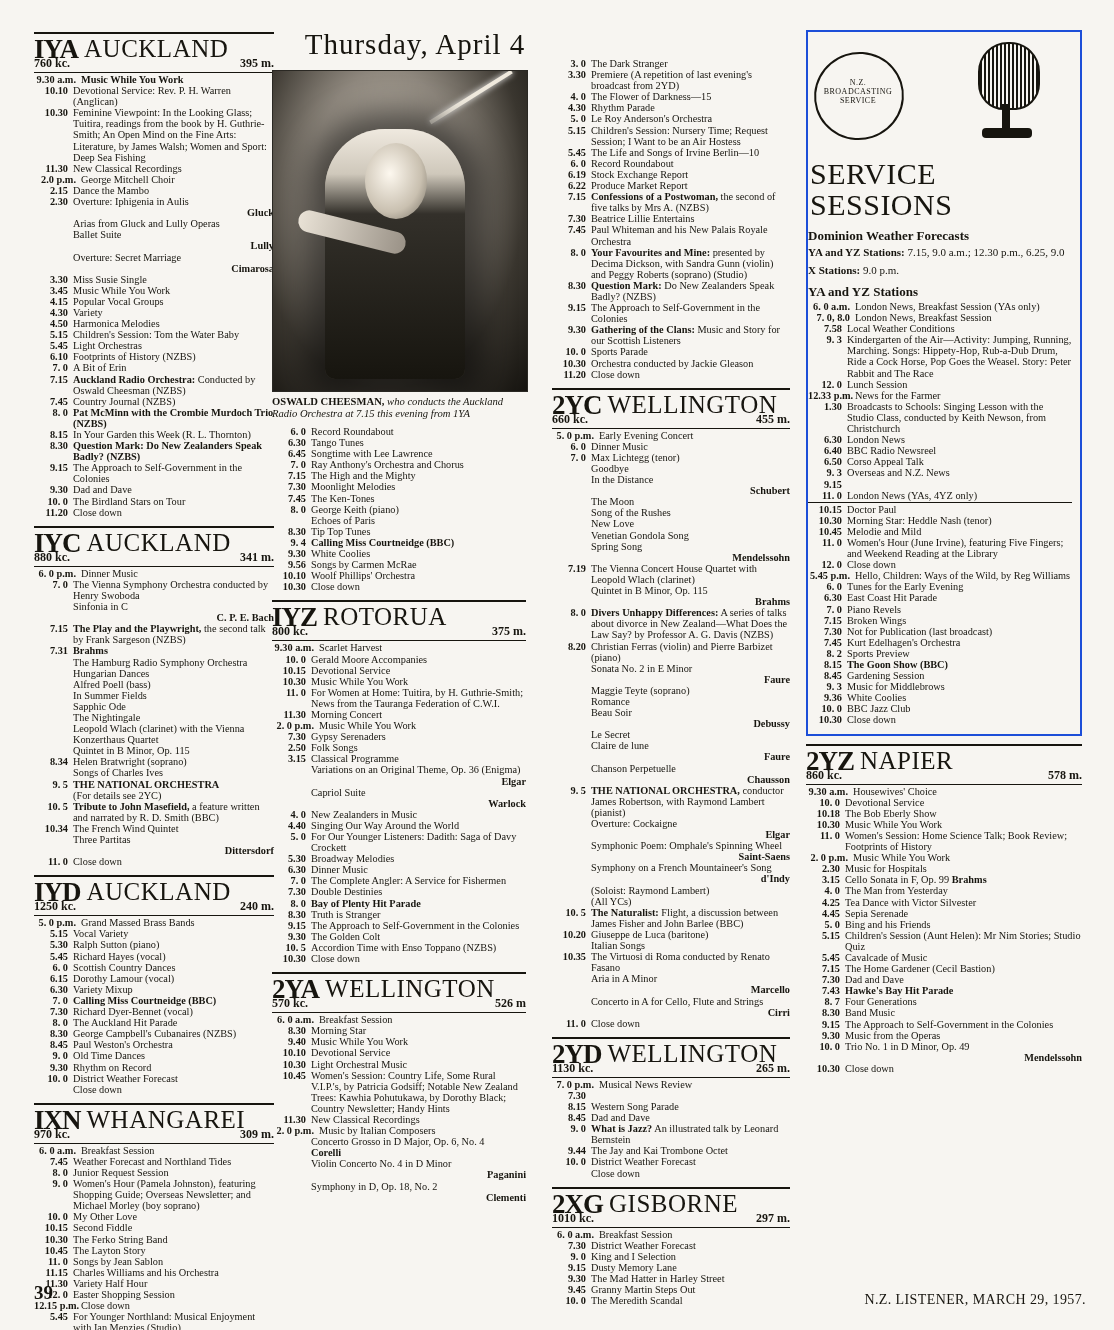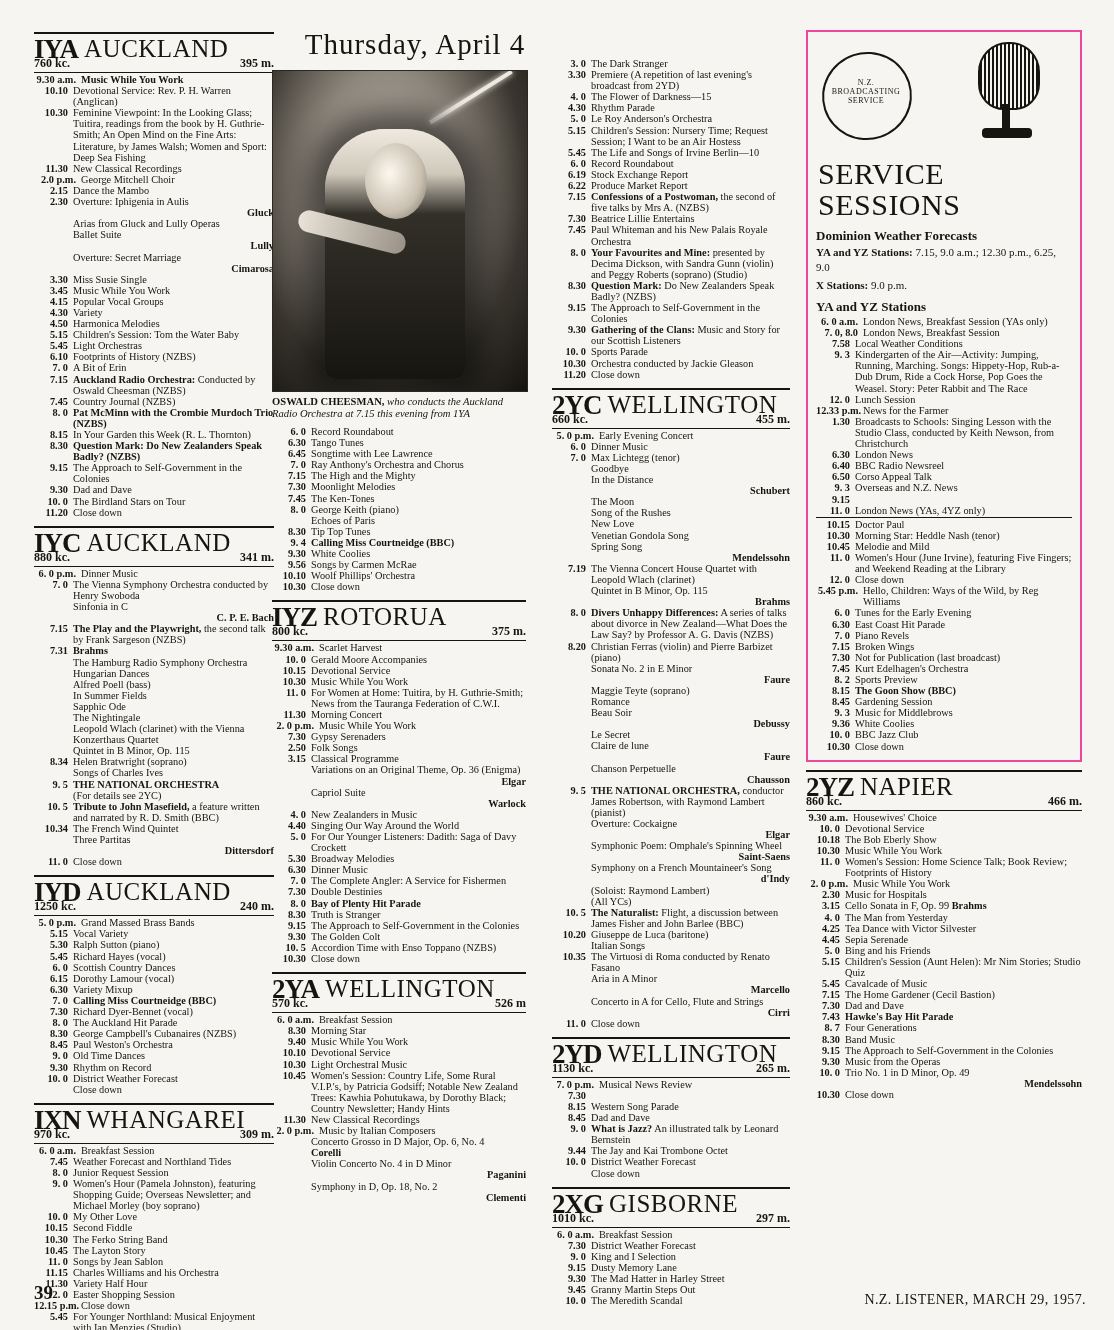--- a/index.html
+++ b/index.html
@@ -67,21 +67,21 @@
     transform:rotate(-32deg);box-shadow:0 0 6px #fff;
   }
   .photo .arm{
     position:absolute;left:24px;top:150px;width:110px;height:22px;
     background:linear-gradient(90deg,#e9e2d6,#9a9287);transform:rotate(14deg);border-radius:12px;
   }
   .caption{font-size:10.6px;line-height:12px;font-style:italic;margin-top:4px;text-align:left;}
   .caption b{font-style:normal;font-weight:bold;}
 
   
-  .svcbox{border:2px solid #ec4899;padding:6px 8px 8px 8px;}
+  .svcbox{border:2px solid #1d4ed8;padding:6px 8px 8px 0;}
   .svc-logo{height:118px;position:relative;}
   .mic{
     position:absolute;right:26px;top:4px;width:78px;height:104px;
   }
   .mic .head{
     position:absolute;left:10px;top:0;width:58px;height:64px;border-radius:30px 30px 26px 26px;
     background:repeating-linear-gradient(90deg,#17150f 0 2px,#f7f5f1 2px 4px);
     border:2px solid #17150f;
   }
   .mic .stem{position:absolute;left:34px;top:62px;width:8px;height:26px;background:#17150f;}
@@ -1306,21 +1306,21 @@
     </div>
 
     <div class="sep"></div>
     <div class="rule"></div>
     <div class="station">
       <span class="st-call">2YZ</span>
       <span class="st-name">NAPIER</span>
     </div>
     <div class="st-sub">
       <span class="st-kc">860 kc.</span>
-      <span class="st-m">466 m.</span>
+      <span class="st-m">578 m.</span>
     </div>
     <div class="rule-thin"></div>
     <div class="list" id="list-9">
         <div class="item">
           <div class="t wide">9.30 a.m.</div>
           <div class="d">Housewives' Choice</div>
         </div>
         <div class="item">
           <div class="t">10. 0</div>
           <div class="d">Devotional Service</div>

